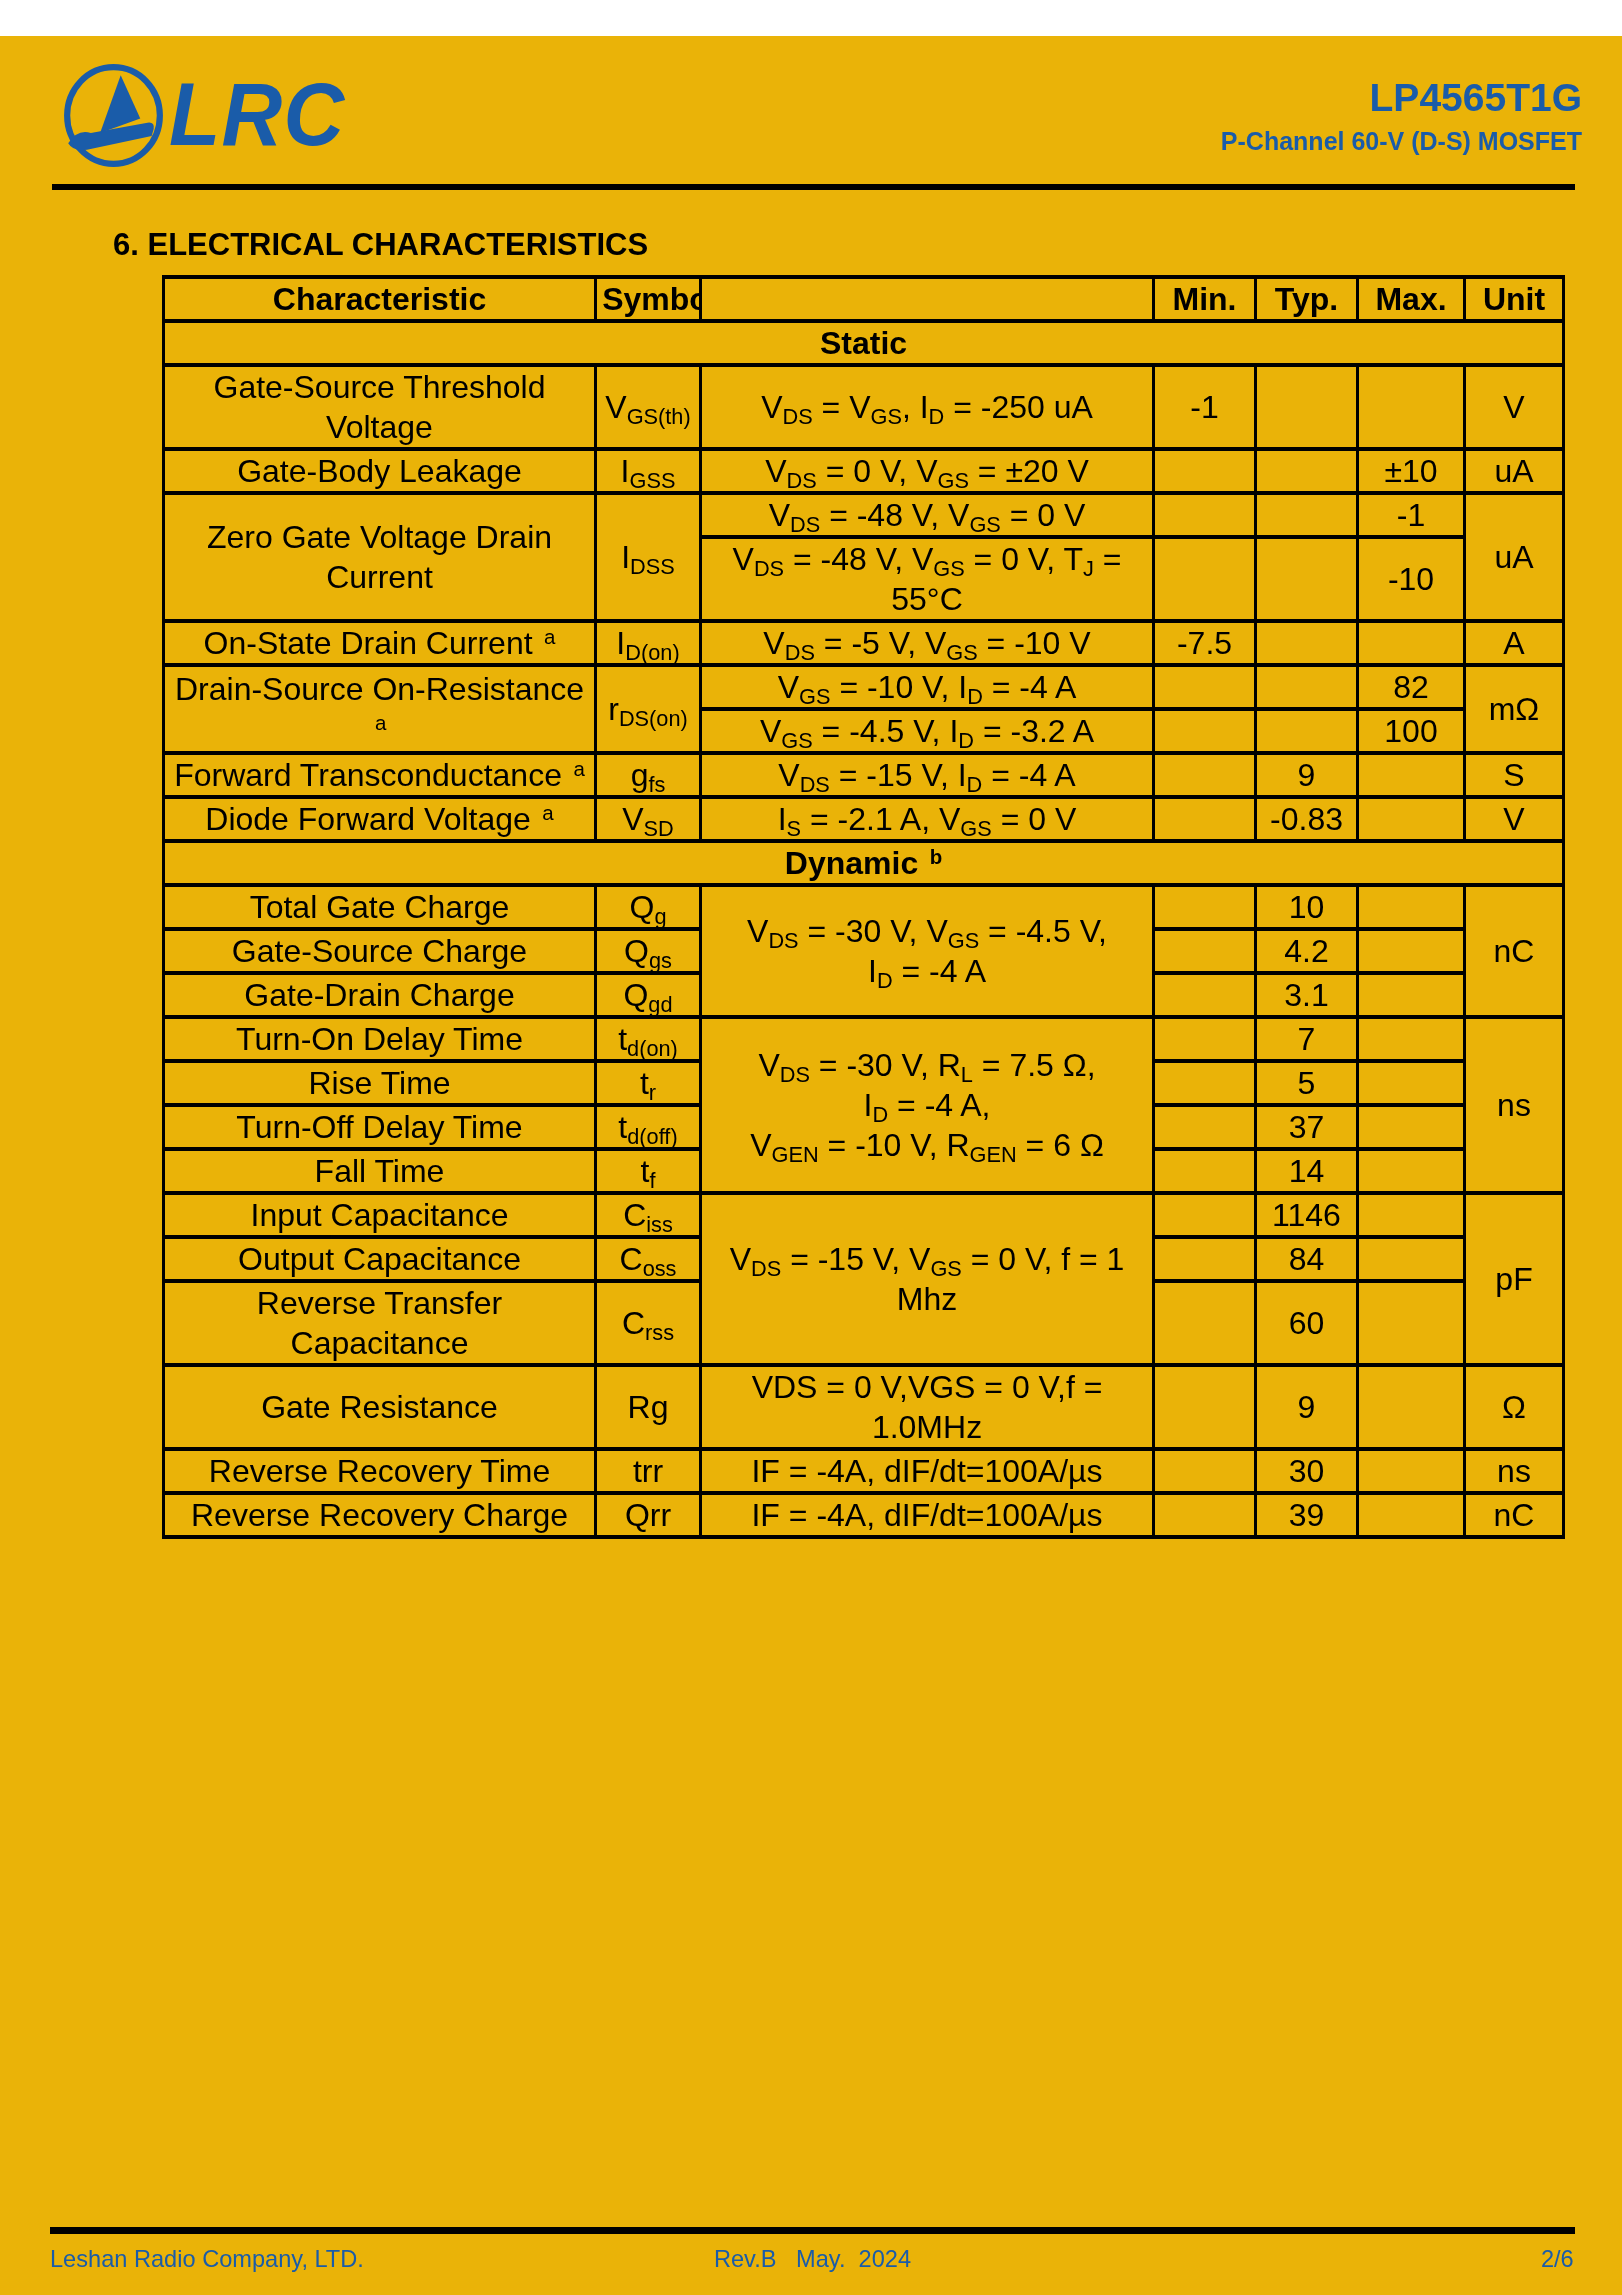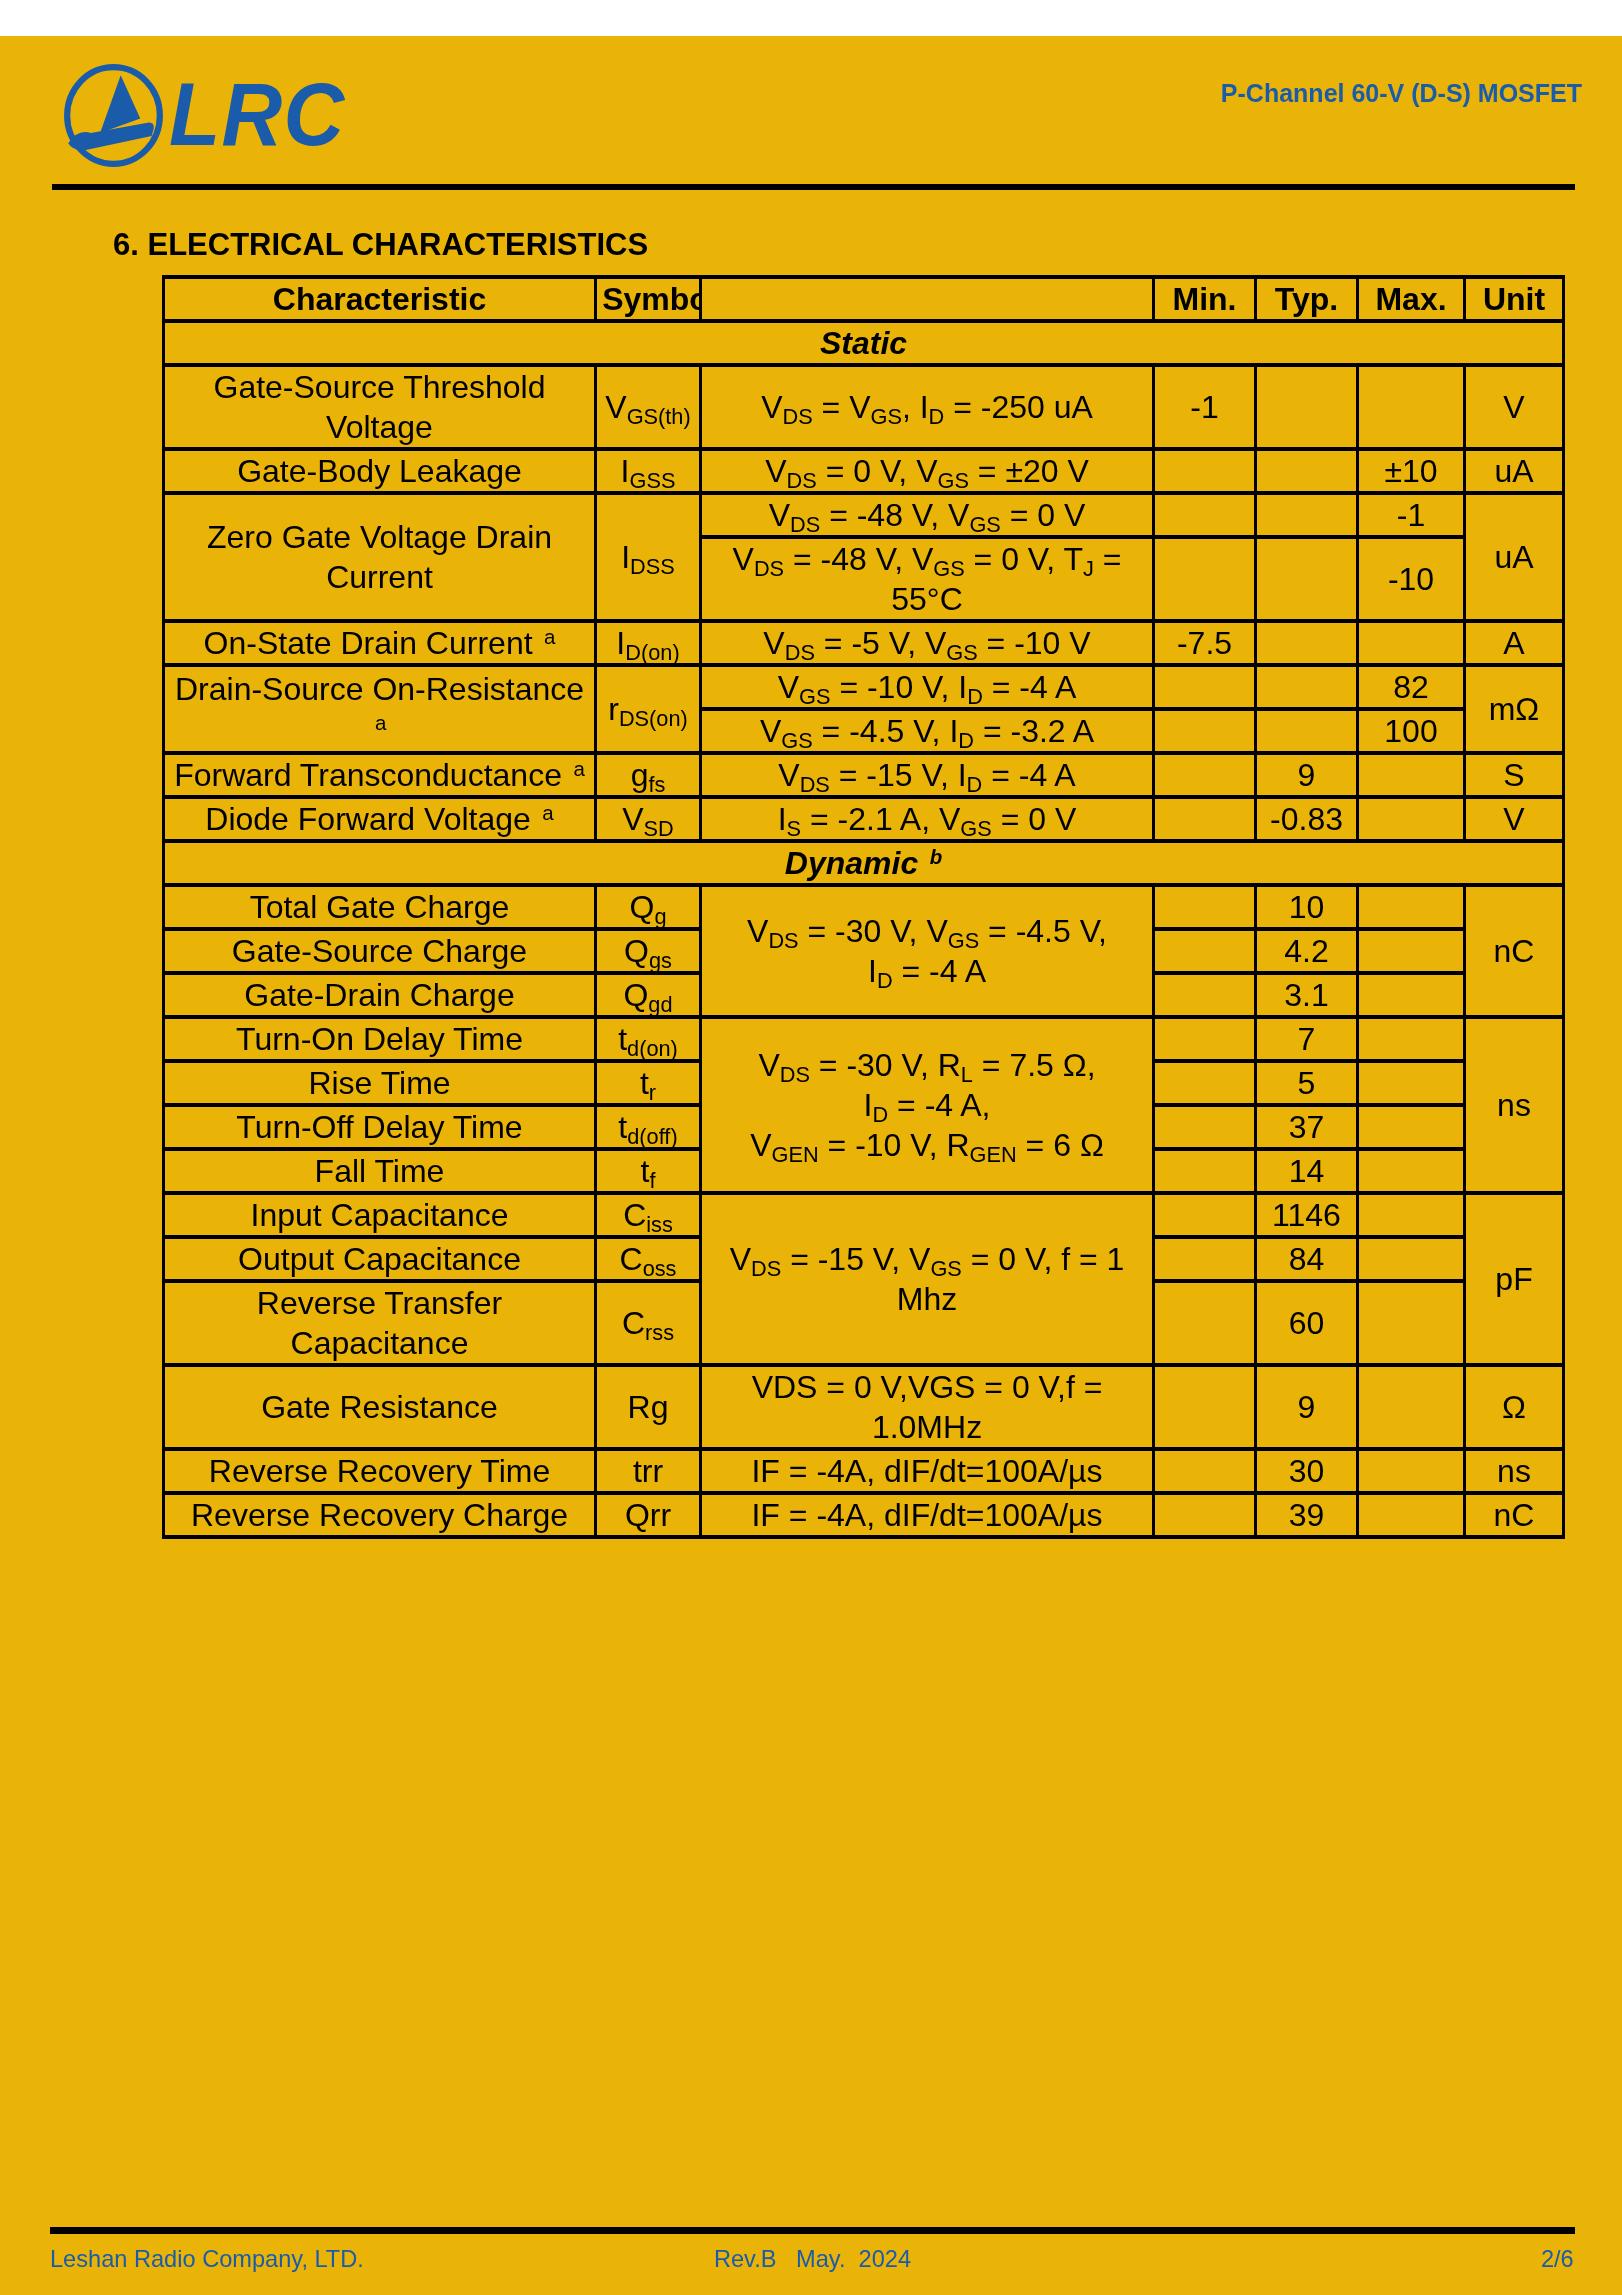--- a/index.html
+++ b/index.html
@@ -75,21 +75,21 @@
     line-height: 1.25;
     overflow: hidden;
   }
   table.ec th { font-weight: bold; }
   tr.h-head  { height: 38px; }
   tr.h-sec   { height: 37px; }
   table.ec tr { height: 39px; }
   tr.h-trr   { height: 57px; padding-left: 48px; }
   td.char { text-align: left; padding-left: 9.2px; }
   td.cond { white-space: pre-line; }
-  td.sec-label { font-weight: bold; text-align: center; font-style: italic; }
+  td.sec-label { font-weight: bold; text-align: center; }
   sub { font-size: 68%; line-height: 0; vertical-align: -0.28em; }
   sup { font-size: 64%; line-height: 0; vertical-align: 0.5em; padding-left: 2.6px; }
 
   
   .footer-rule {
     position: absolute;
     left: 50px; top: 2191px;
     width: 1525px; height: 7.2px;
     background: #000;
   }
@@ -113,20 +113,21 @@
 
   <div class="logo">
     <svg viewBox="0 0 100 100">
       <ellipse cx="50" cy="50" rx="45" ry="47" fill="none" stroke="#1a5ca9" stroke-width="6"></ellipse>
       <path d="M57,11 L76,53 L37,67 Z" fill="#1a5ca9"></path>
       <path d="M6,77 Q15,63 28,67 L83,57 Q90,56 89,63 L87,70 L30,82 Q12,87 6,77 Z" fill="#1a5ca9"></path>
     </svg>
     <span class="logo-text">LRC</span>
   </div>
   <div class="head-titles">
+    <div class="part-number">LP4565T1G</div>
     <div class="part-subtitle">P-Channel 60-V (D-S) MOSFET</div>
   </div>
   <div class="header-rule"></div>
 
   <h2 class="section-title">6. ELECTRICAL CHARACTERISTICS</h2>
 
   <table class="ec">
     <colgroup>
       <col style="width:432px">
         <col style="width:105px">

